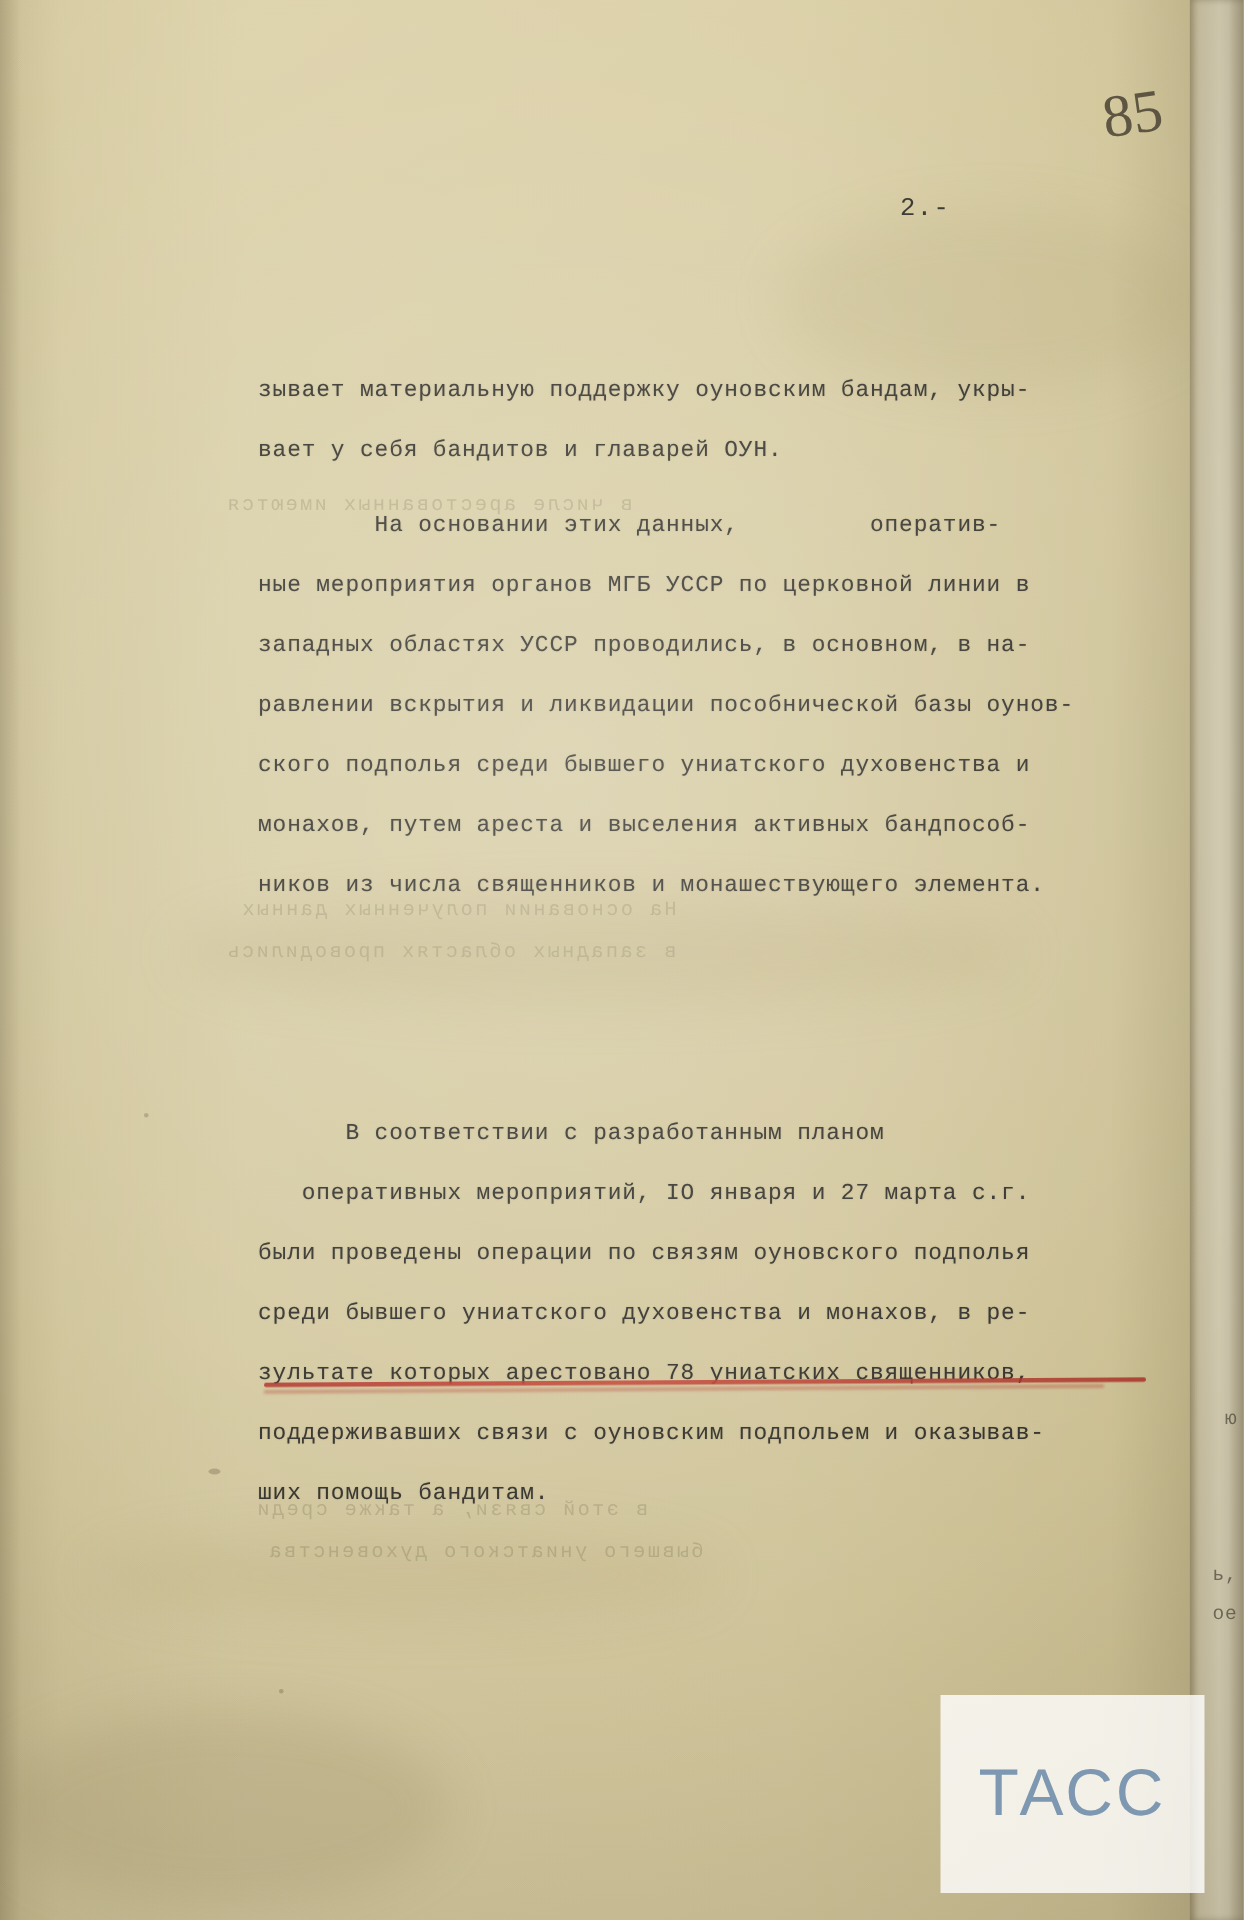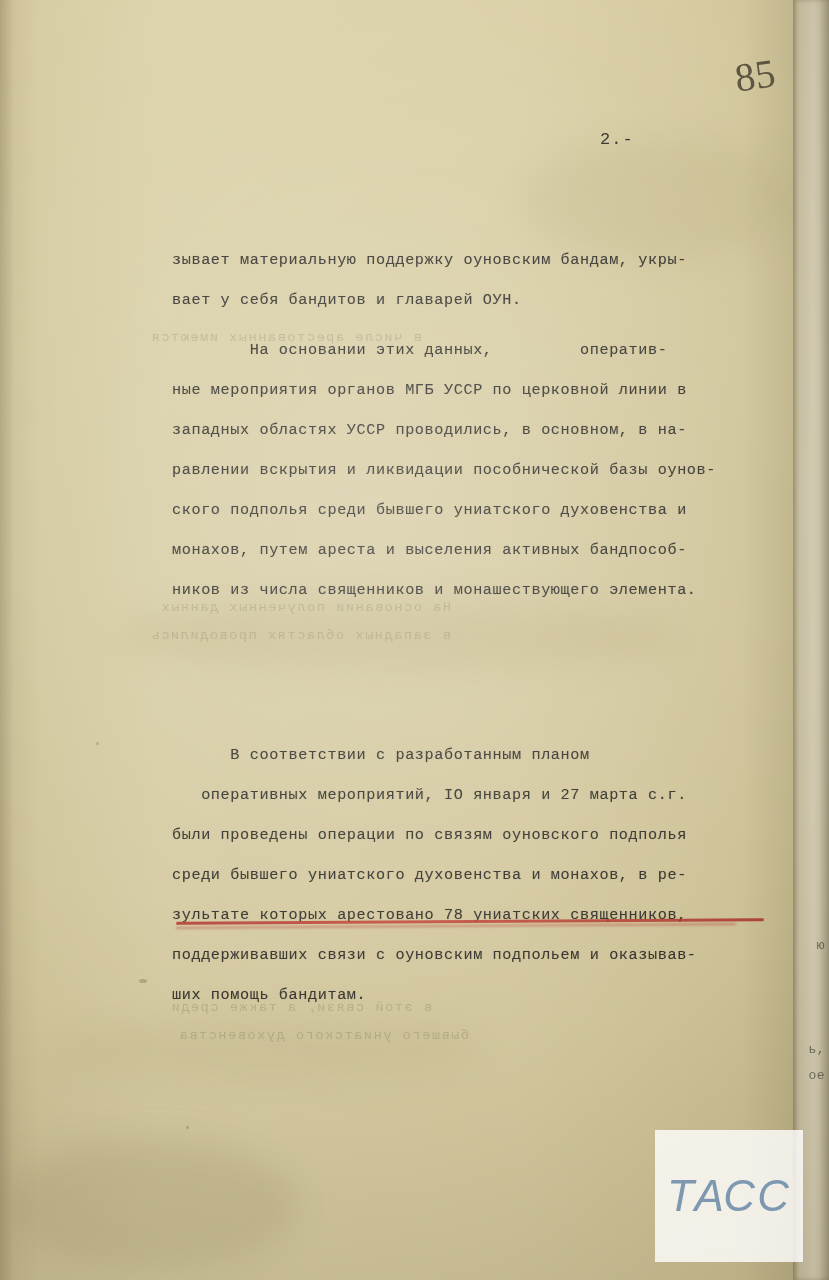--- a/index.html
+++ b/index.html
@@ -140,27 +140,26 @@
     background: rgba(180,55,45,0.45);
     filter: blur(1.1px);
     transform: rotate(-0.4deg);
   }
 
   
   .watermark {
     position: absolute;
     right: 26px;
     bottom: 18px;
-    width: 148px;
+    width: 176px;
     height: 132px;
     background: rgba(255,255,255,0.80);
     display: flex;
     align-items: center;
     justify-content: center;
-    font-style: italic;
   }
   .watermark span {
     font-family: "Liberation Sans", sans-serif;
     font-size: 44px;
     letter-spacing: 2px;
     color: #7d98b0;
     font-weight: 400;
   }
   .fold {
     position: absolute;

